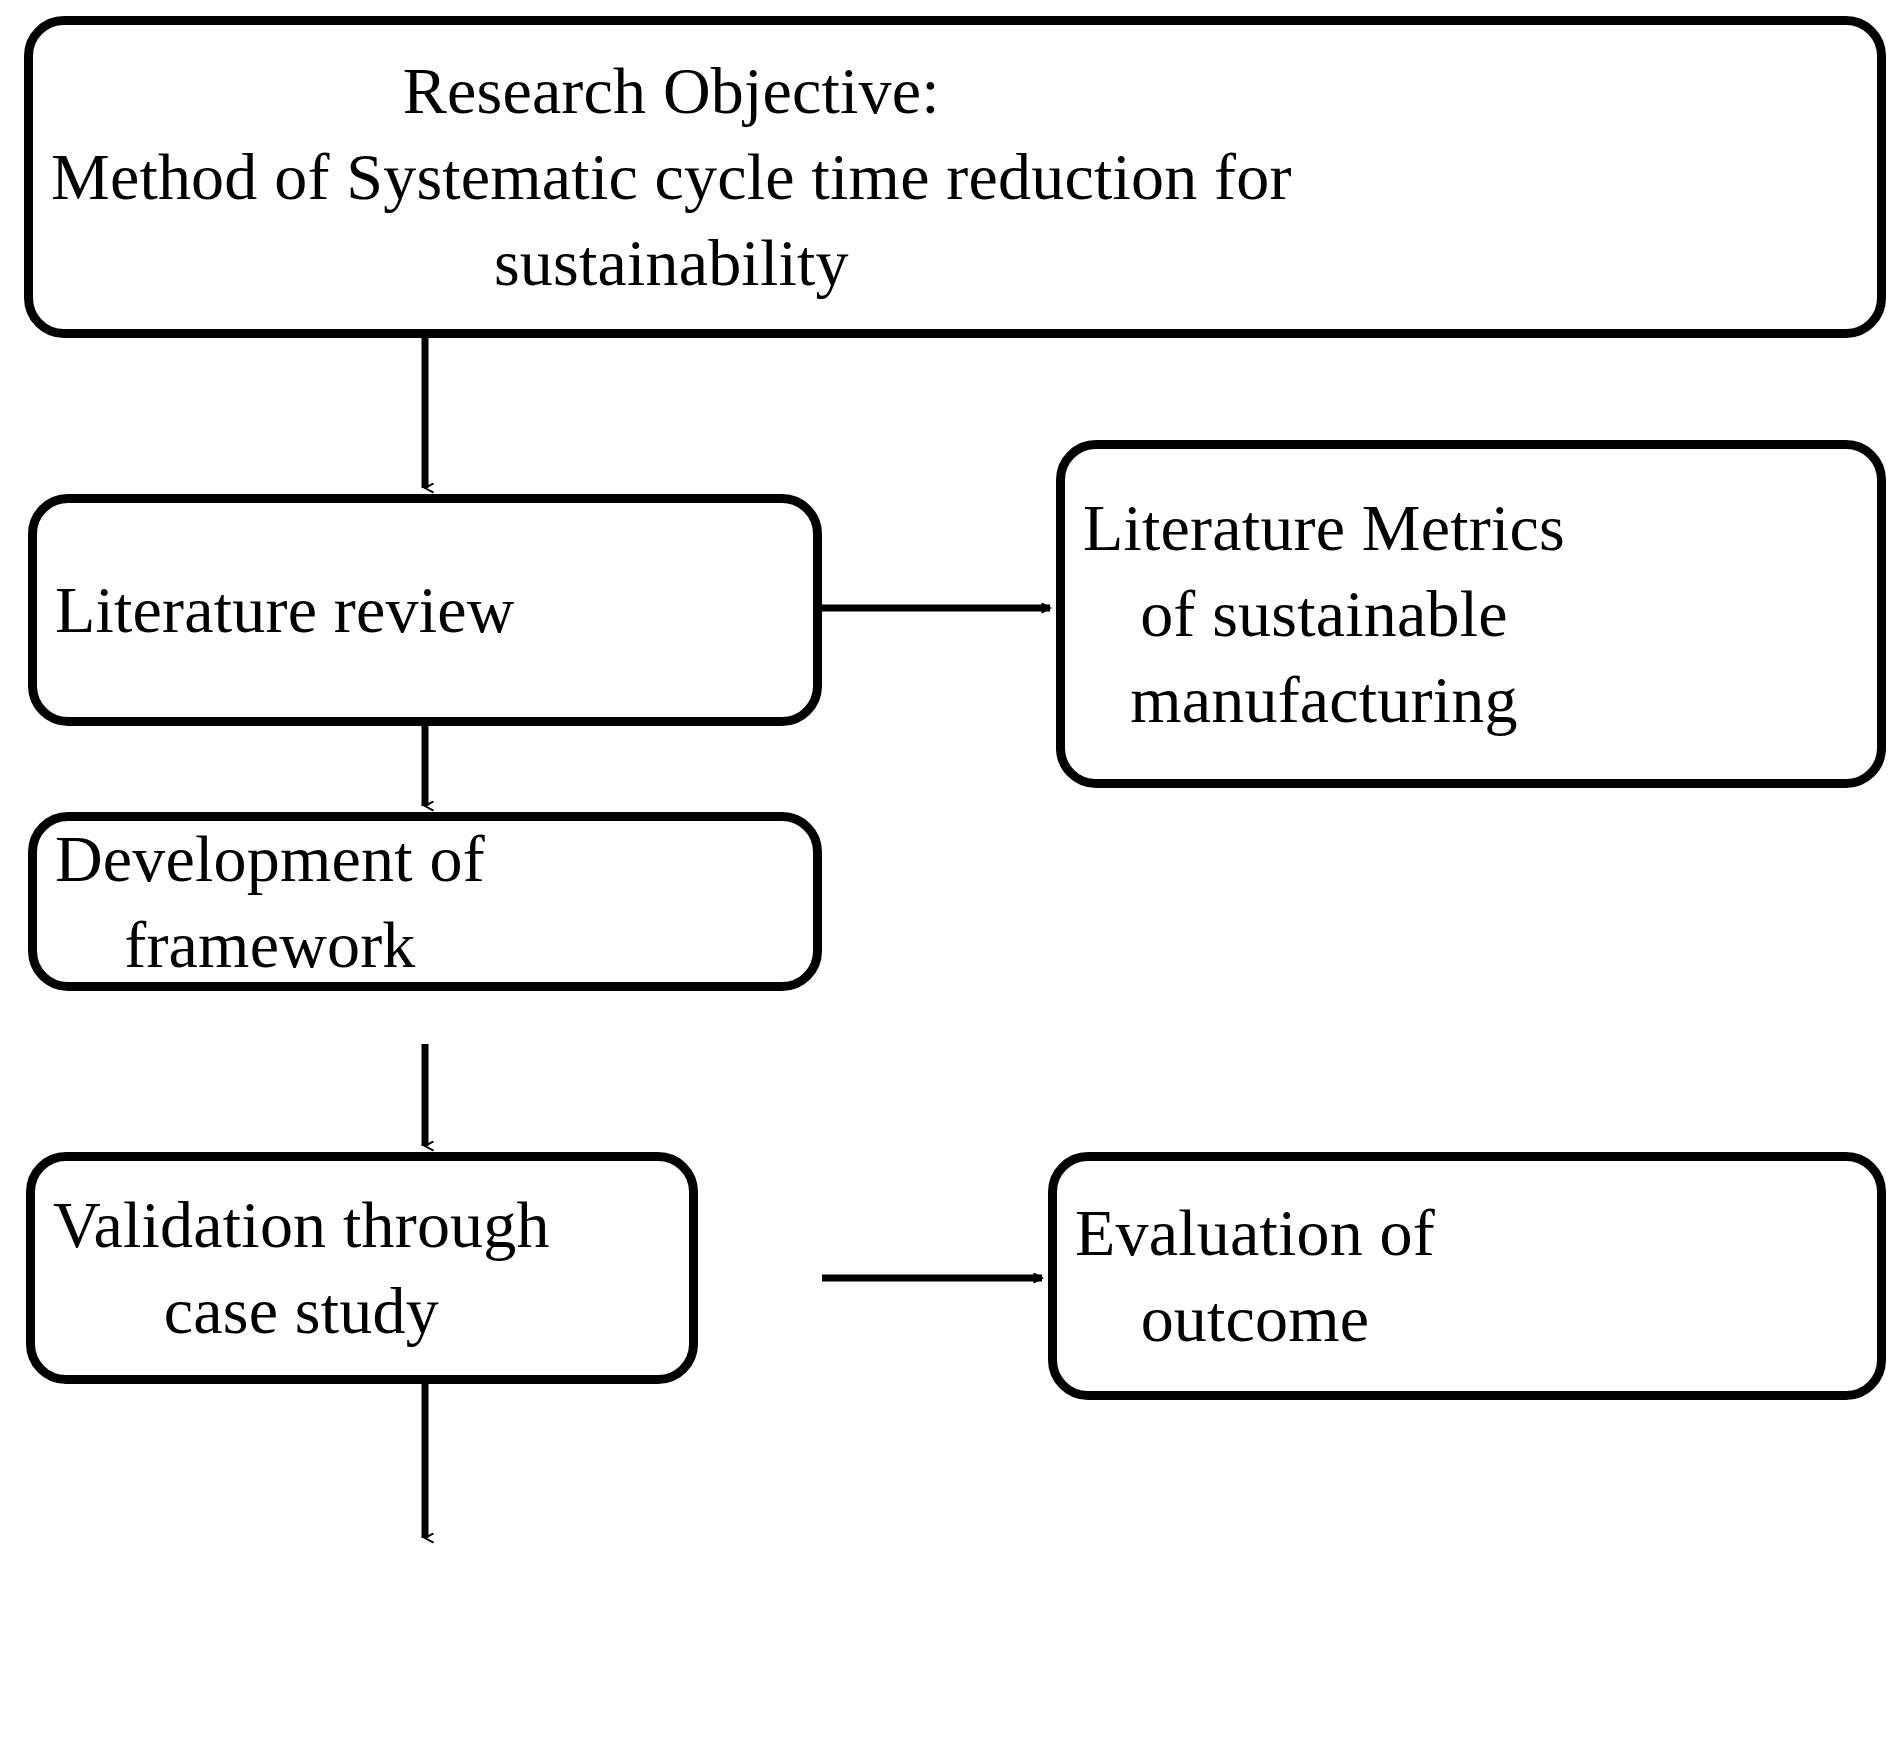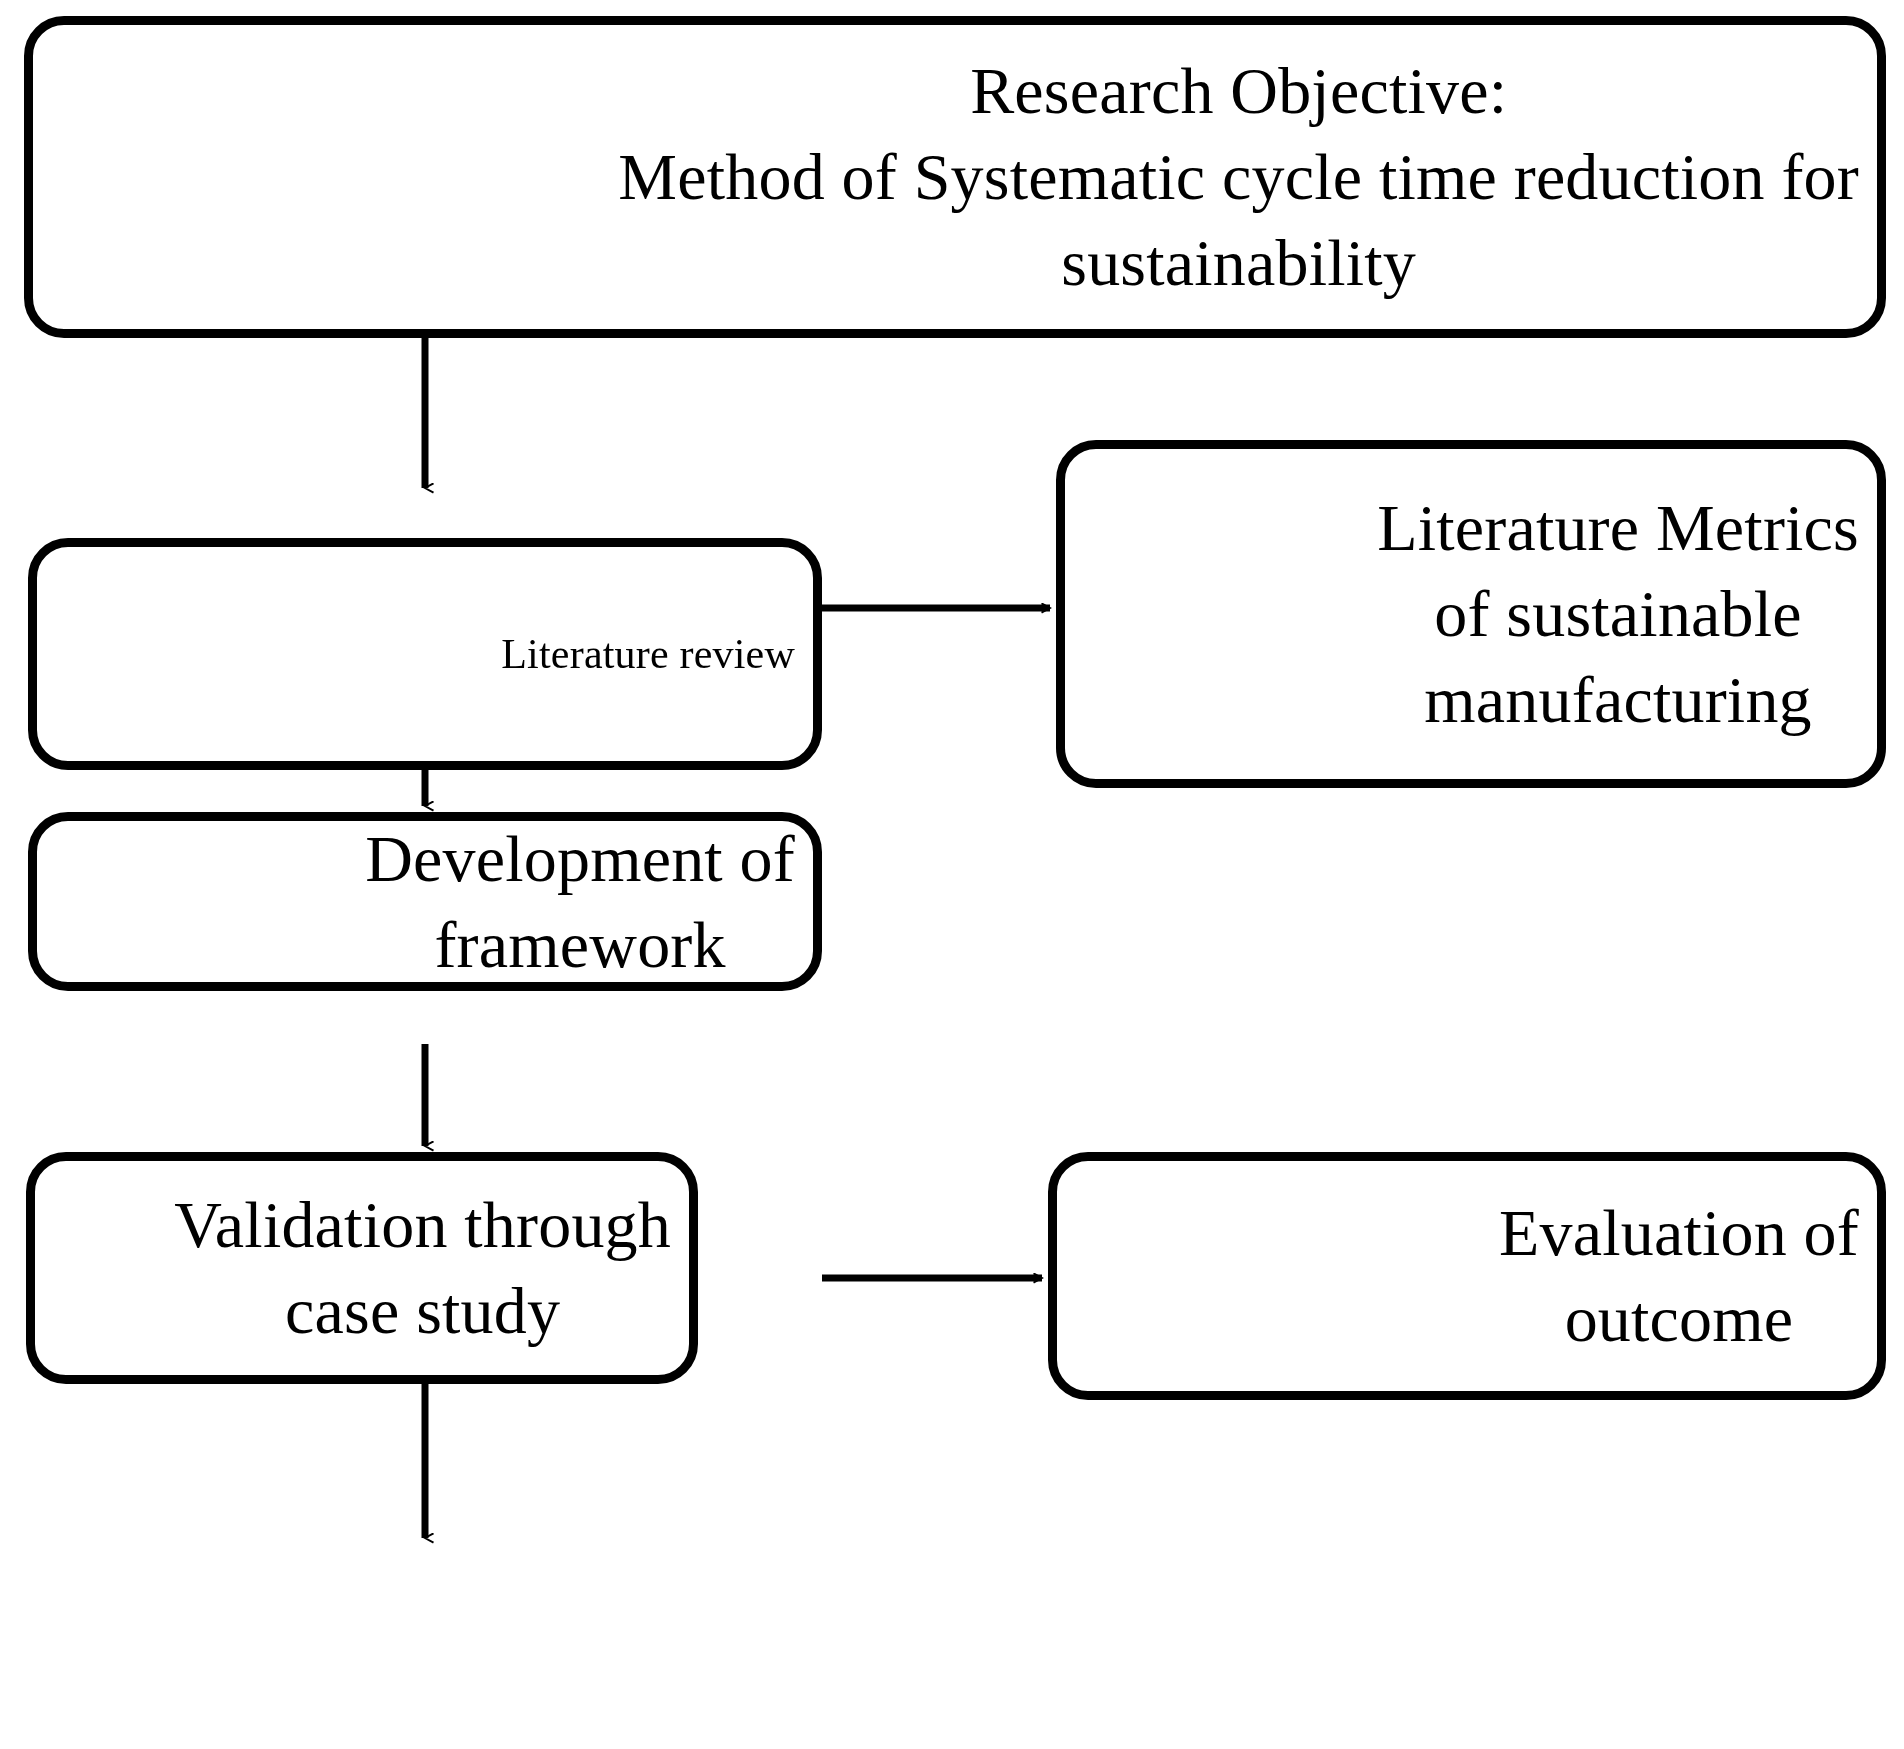--- a/index.html
+++ b/index.html
@@ -23,35 +23,35 @@
     height: 1749px;
   }
   .node {
     position: absolute;
     box-sizing: border-box;
     border: 9px solid #000000;
     border-radius: 40px;
     background: #ffffff;
     display: flex;
     align-items: center;
-    justify-content: flex-end;
+    justify-content: flex-start;
     text-align: center;
     color: #000000;
     line-height: 1.30;
     letter-spacing: 0.2px;
     padding: 6px 18px;
   }
   .node .label {
     display: block;
     white-space: pre-line;
     font-weight: 400;
   }
   
   #node-research-objective { left: 24px;   top: 16px;   width: 1862px; height: 322px; font-size: 66px; }
-  #node-literature-review  { left: 28px;   top: 494px;  width: 794px;  height: 232px; font-size: 42px; margin-top: 44px; }
+  #node-literature-review  { left: 28px;   top: 494px;  width: 794px;  height: 232px; font-size: 66px; }
   #node-performance-metrics{ left: 1056px; top: 440px;  width: 830px;  height: 348px; font-size: 66px; }
   #node-development        { left: 28px;   top: 812px;  width: 794px;  height: 179px; font-size: 66px; }
   #node-validation         { left: 26px;   top: 1152px; width: 672px;  height: 232px; font-size: 66px; }
   #node-evaluation         { left: 1048px; top: 1152px; width: 838px;  height: 248px; font-size: 66px; }
   #node-discussion         { left: 26px;   top: 1544px; width: 890px;  height: 184px; font-size: 66px; }
 </style>
 </head>
 <body>
 
 <div id="canvas">

